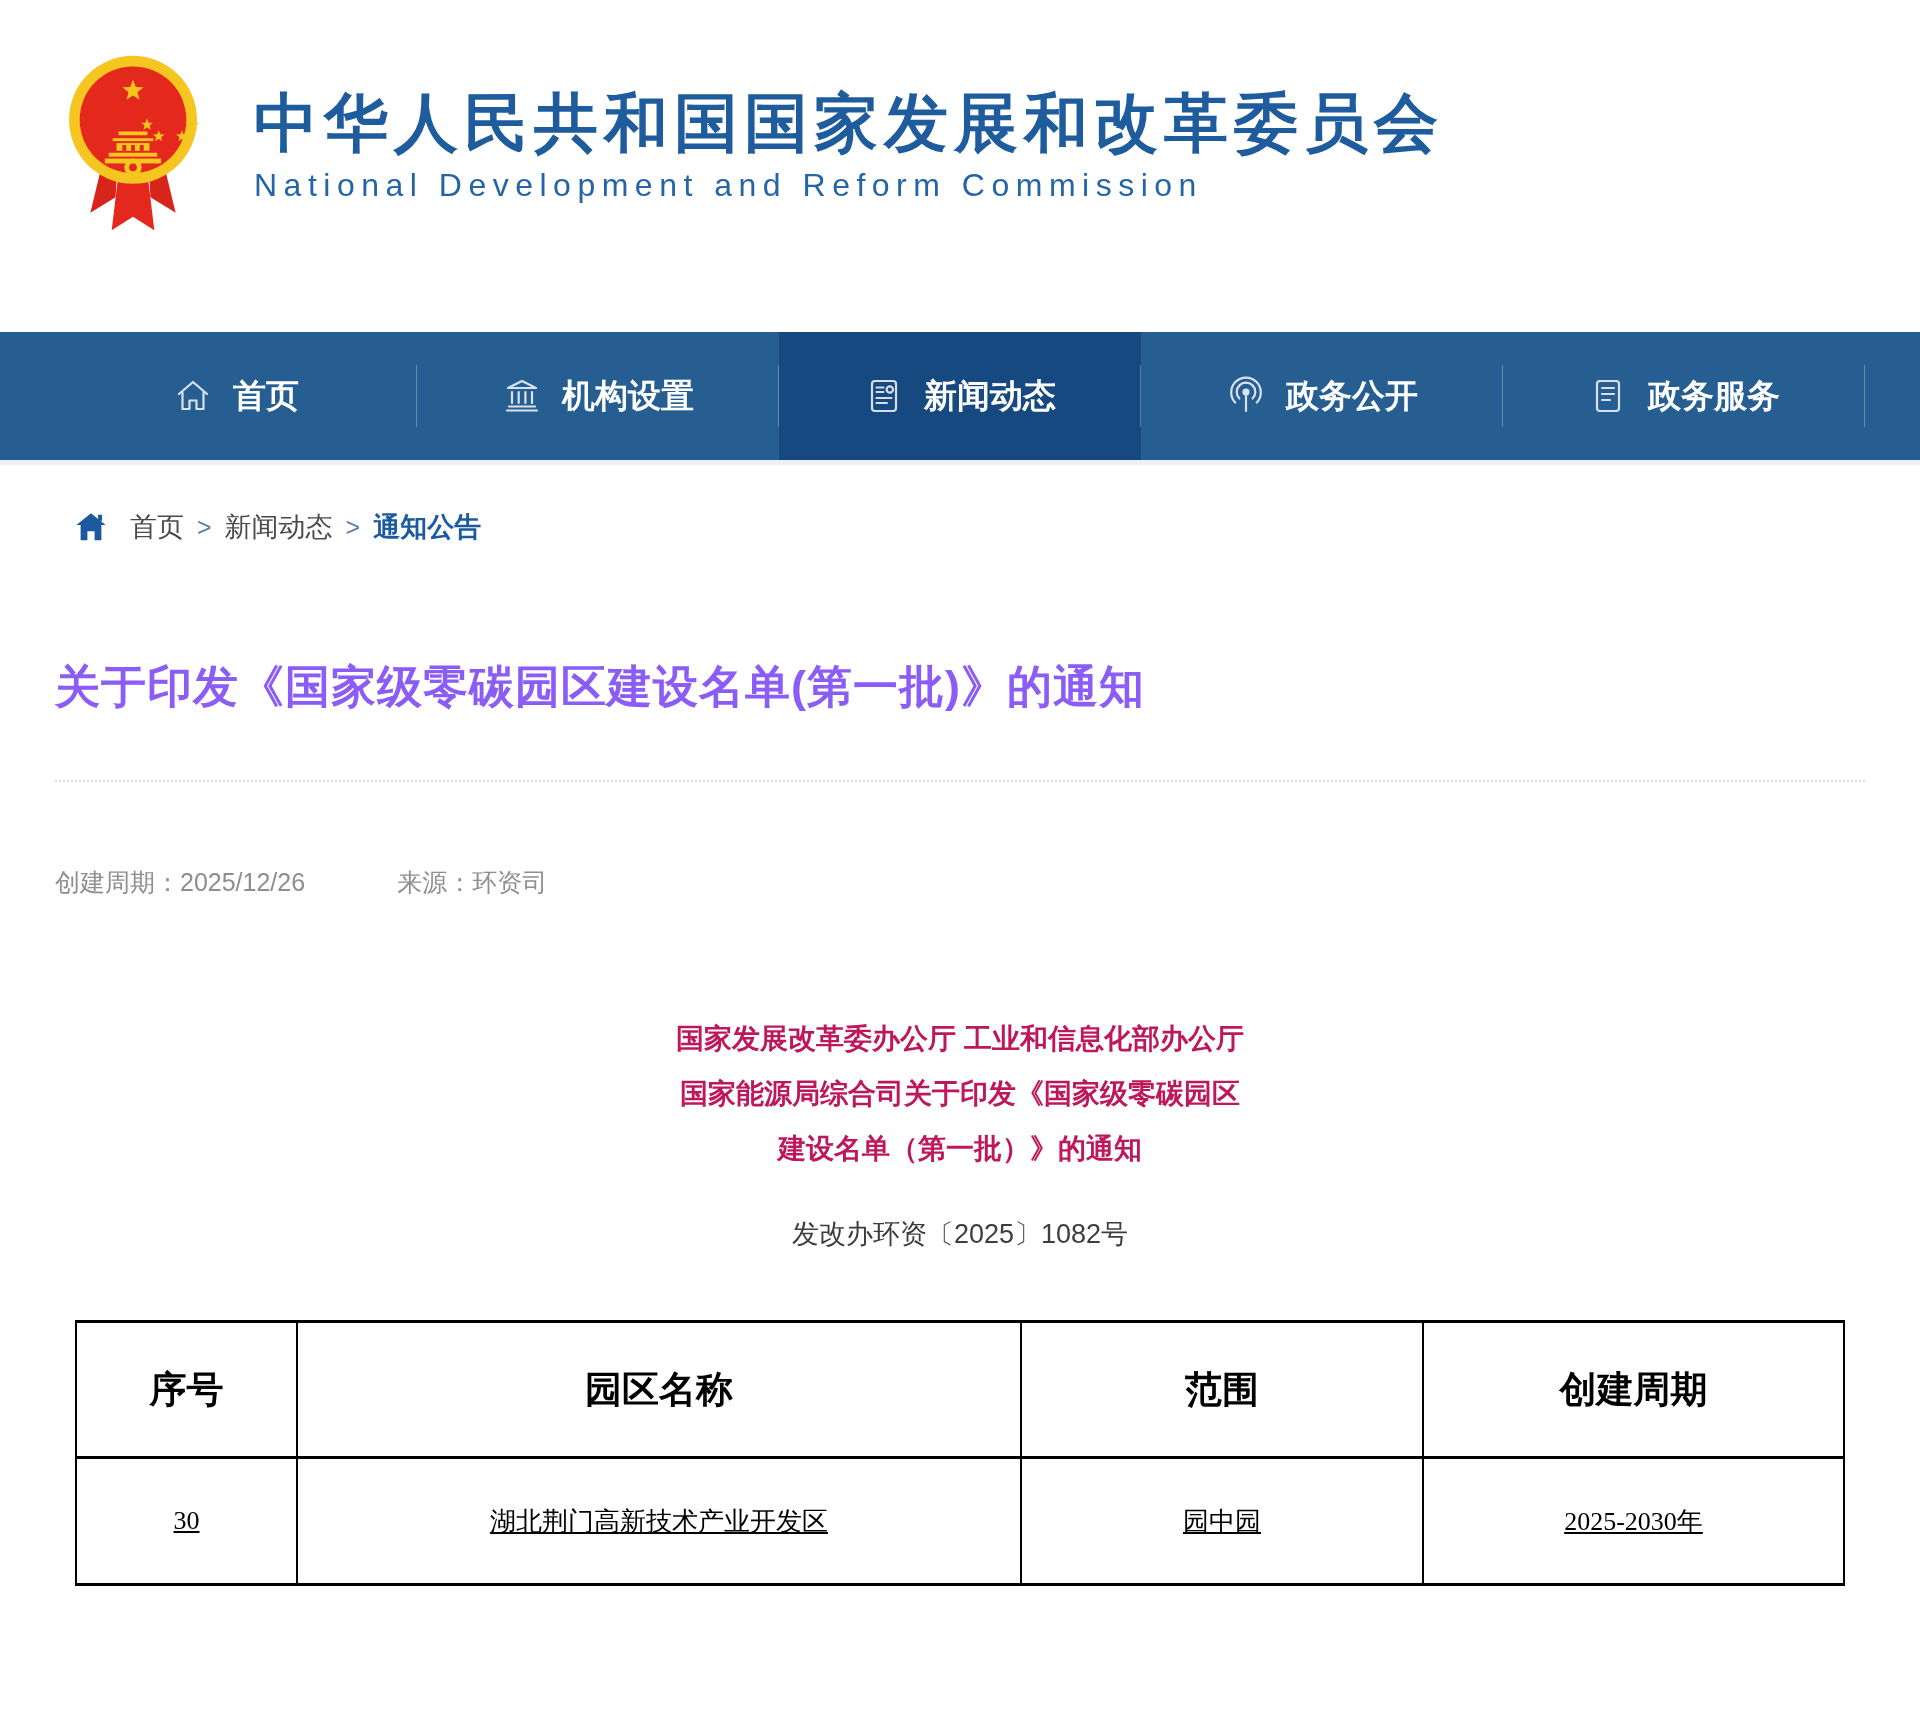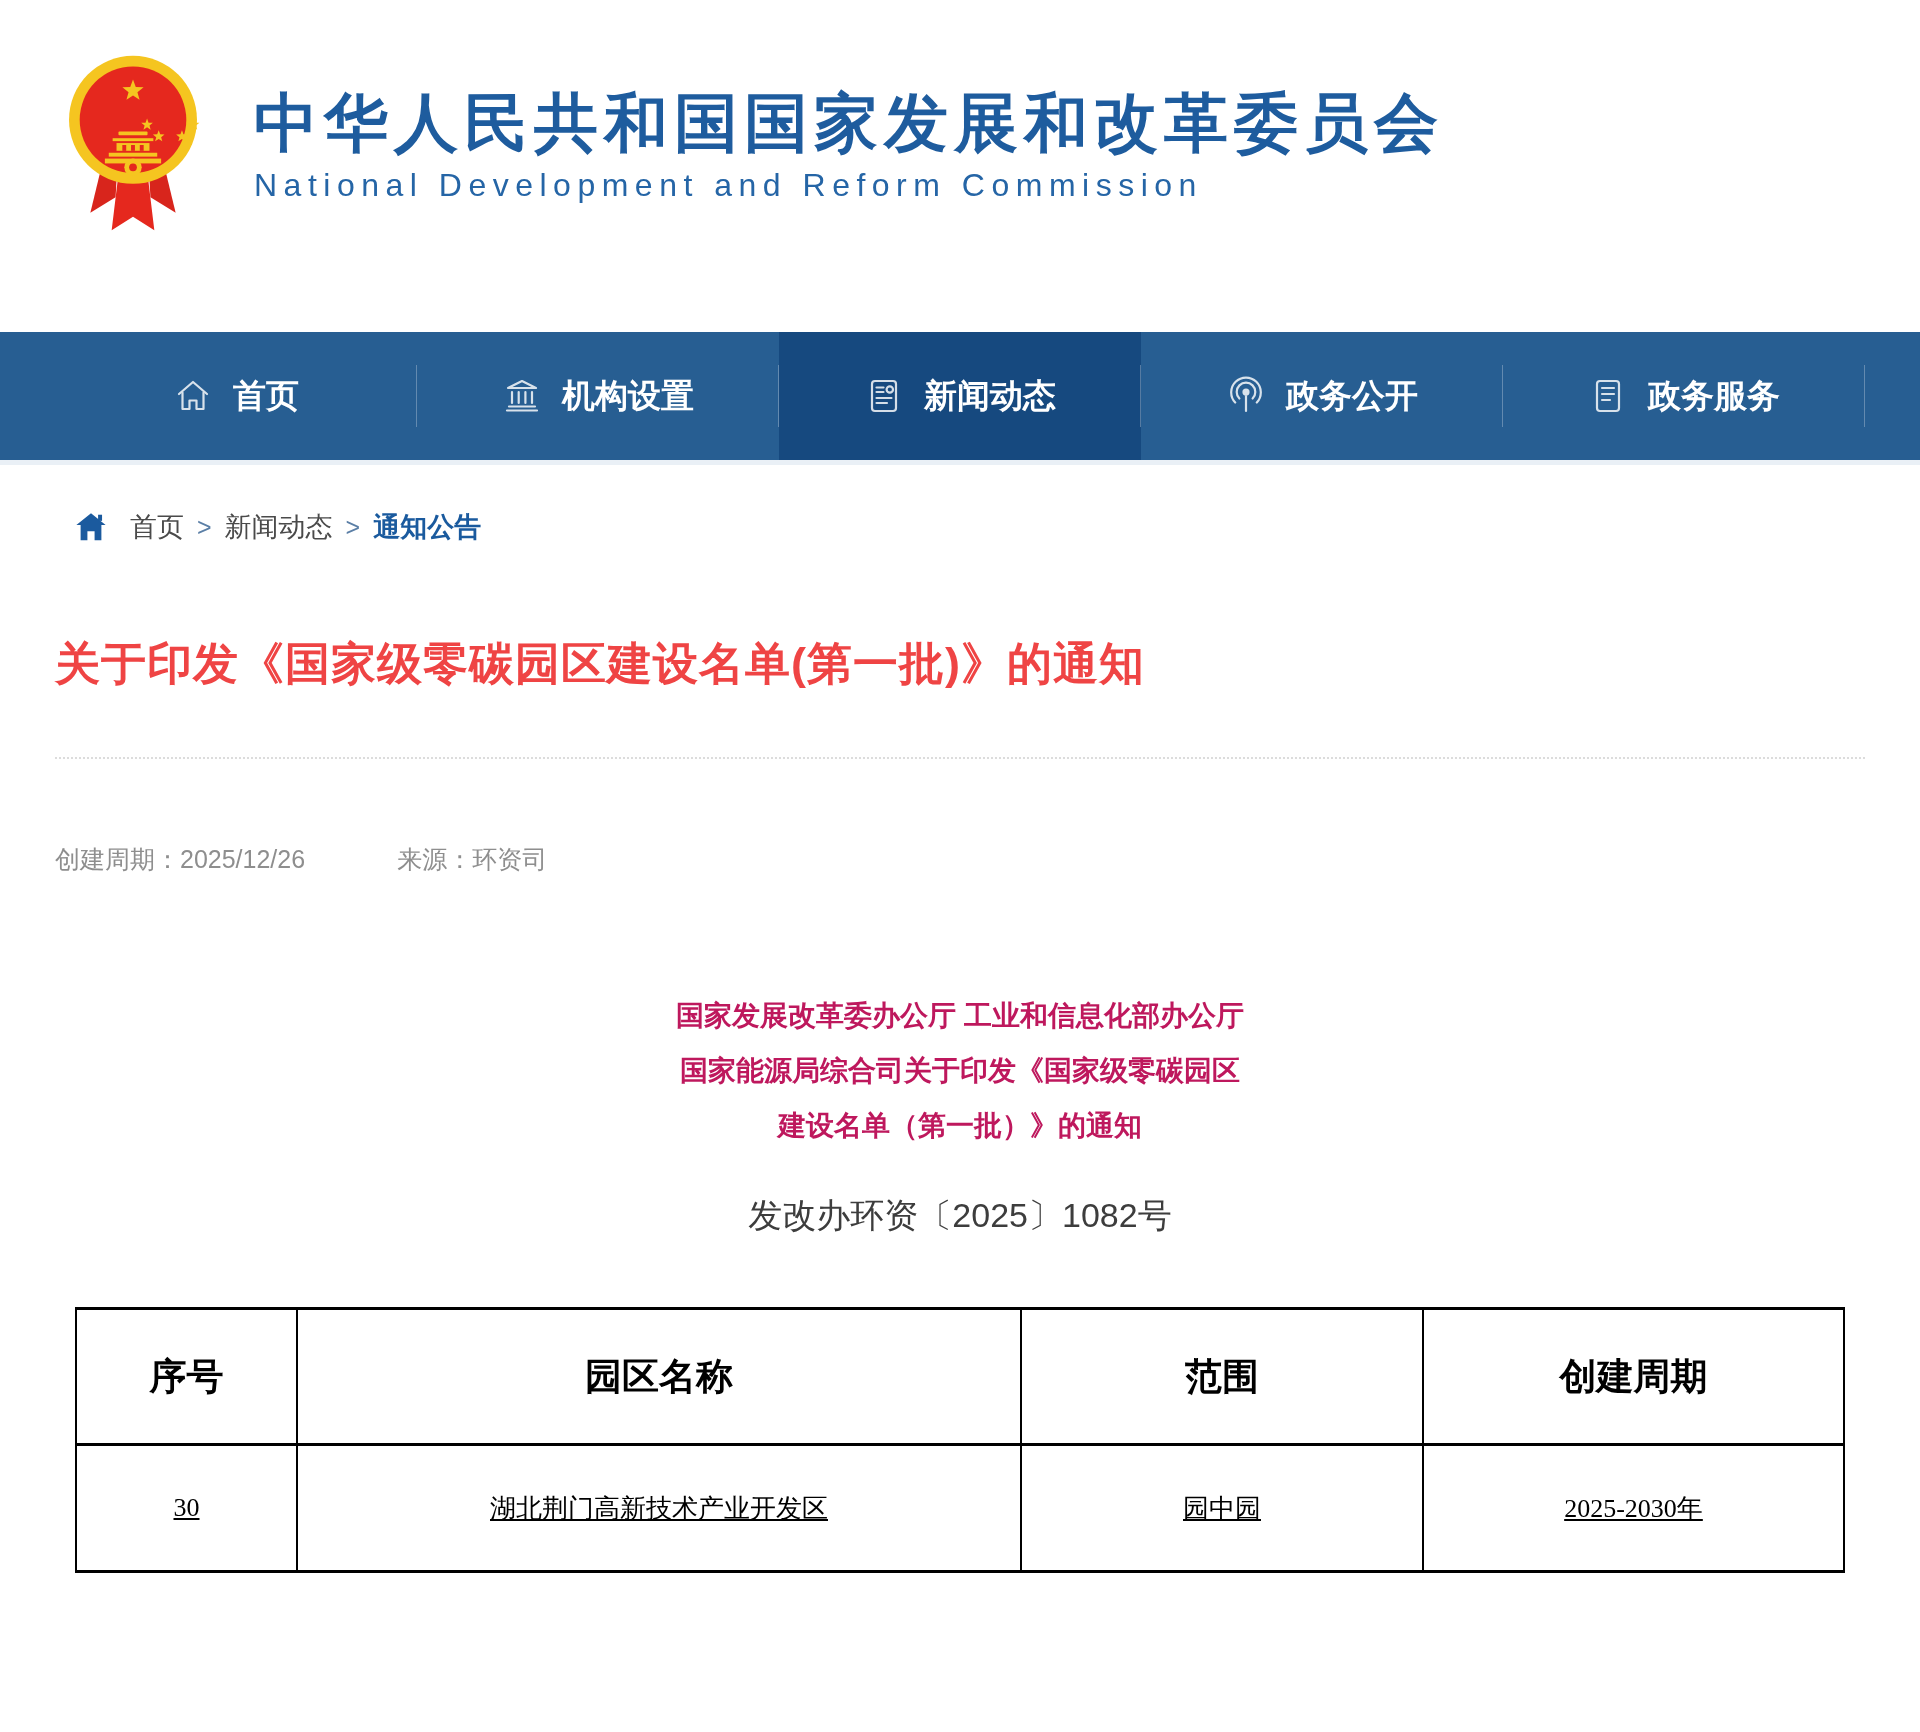--- a/index.html
+++ b/index.html
@@ -29,28 +29,28 @@
 
   
   .breadcrumb { display:flex; align-items:center; padding:44px 55px 0 74px; font-size:27px; color:#4A4A4A; }
   .crumb-home-icon { width:34px; height:34px; margin-right:22px; }
   .crumb-link { cursor:pointer; }
   .crumb-sep { margin:0 13px; color:#5B7FA6; font-size:25px; }
   .crumb-current { color:#1A5A9E; font-weight:bold; cursor:pointer; }
 
   
   .article { padding:0 55px; }
-  .article-title { margin-top:92px; font-size:45px; font-weight:bold; color:#ef4444; letter-spacing:1px; line-height:1.2; }
+  .article-title { margin-top:115px; font-size:45px; font-weight:bold; color:#8b5cf6; letter-spacing:1px; line-height:1.2; }
   .title-divider { margin-top:66px; border-bottom:2px dotted #DCDCDC; height:0; }
   .article-meta { margin-top:84px; font-size:25px; color:#8E8E8E; }
   .meta-source { margin-left:92px; }
 
   .doc-heading { margin-top:112px; text-align:center; font-size:28px; font-weight:bold;
                  color:#be185d; line-height:55px; }
-  .doc-number { margin-top:40px; text-align:center; font-size:34px; color:#3D3D3D; }
+  .doc-number { margin-top:40px; text-align:center; font-size:27px; color:#3D3D3D; }
 
   
   .doc-table { margin:68px auto 0; width:1768px; border-collapse:collapse; table-layout:fixed;
                font-family:"Liberation Serif","DejaVu Serif",serif; }
   .doc-table th, .doc-table td {
       border-left:2px solid #000; border-right:2px solid #000;
       border-top:3px solid #000; border-bottom:3px solid #000;
       text-align:center; vertical-align:middle; color:#000; }
   .doc-table th { height:136px; font-size:37px; font-weight:bold;
                   font-family:"Liberation Sans","DejaVu Sans",sans-serif; }

